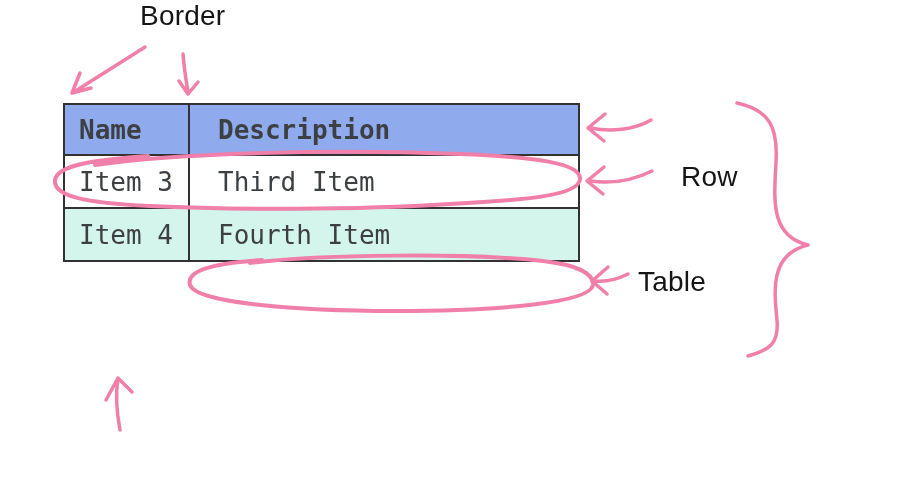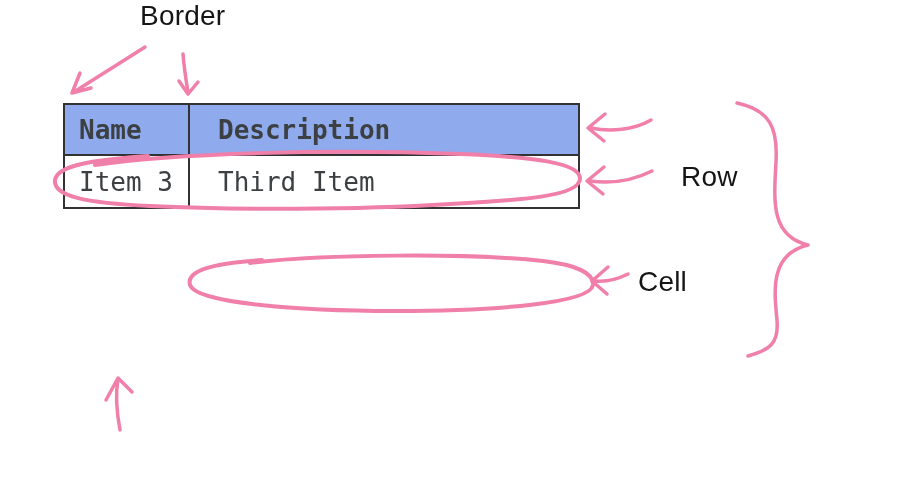--- a/index.html
+++ b/index.html
@@ -59,20 +59,24 @@
       <tr>
         <th class="cpad1">Name</th>
         <th class="cpad2">Description</th>
       </tr>
     </thead>
     <tbody>
       <tr>
         <td class="cpad1">Item 3</td>
         <td class="cpad2">Third Item</td>
       </tr>
+      <tr>
+        <td class="cpad1">Item 4</td>
+        <td class="cpad2">Fourth Item</td>
+      </tr>
     </tbody>
   </table>
 
   <svg class="ann-layer" viewBox="0 0 921 483" xmlns="http://www.w3.org/2000/svg">
 
     <path class="ann" d="M 145 47 C 125 60, 97 77, 74 92 M 91 88 L 72 93 L 80 73"></path>
     <path class="ann" d="M 183 54 C 184 67, 186 80, 188 92 M 179 81 L 188 94 L 198 82"></path>
 
     <path class="ann" d="M 651 120 C 634 130, 610 132, 591 128 M 605 114 L 588 128 L 604 141"></path>
     <path class="ann" d="M 652 171 C 634 180, 612 184, 590 181 M 604 167 L 587 181 L 603 194"></path>
@@ -87,15 +91,15 @@
     <path class="ann thick" d="M 250 263 C 325 254, 470 253, 543 261 C 578 265, 594 274, 593 285
              C 590 303, 498 311, 395 311 C 298 311, 196 303, 190 285
              C 186 271, 212 263, 262 260"></path>
 
     <path class="ann" d="M 737 103 C 770 110, 778 128, 776 162 C 774 200, 770 236, 808 245
              C 770 254, 774 290, 777 320 C 779 343, 770 350, 748 356"></path>
   </svg>
 
   <div class="label lbl-border">Border</div>
   <div class="label lbl-row">Row</div>
-  <div class="label lbl-cell">Cell</div>
+  <div class="label lbl-cell">Table</div>
 
 </div>
 
 </body></html>

